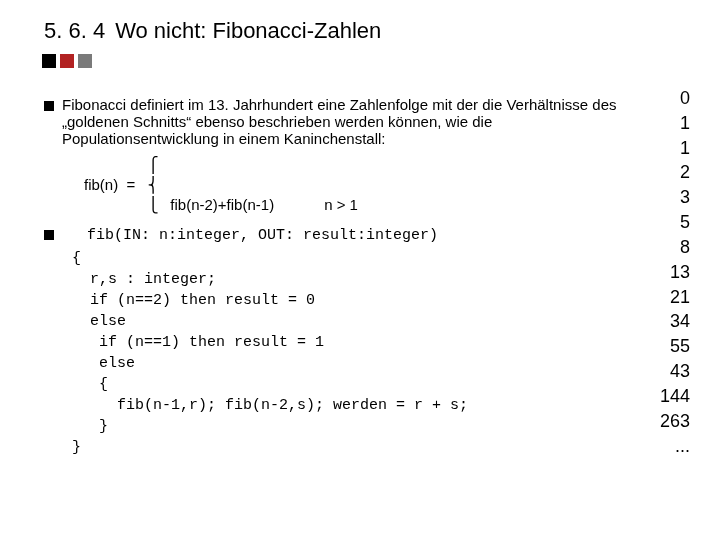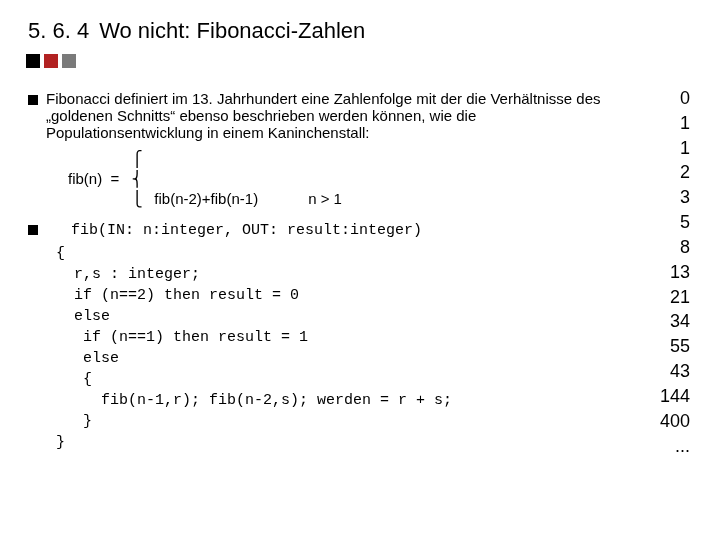--- a/index.html
+++ b/index.html
@@ -8,21 +8,21 @@
     padding: 0;
     width: 720px;
     height: 540px;
     font-family: Arial, Helvetica, sans-serif;
     background: #fff;
     color: #000;
     position: relative;
     overflow: hidden;
   }
   .slide {
-    padding: 18px 30px 10px 28px;
+    padding: 18px 30px 10px 44px;
   }
   .title-row {
     display: flex;
     align-items: baseline;
     gap: 10px;
     margin-bottom: 10px;
   }
   .secnum {
     font-size: 22px;
     font-weight: normal;
@@ -39,21 +39,21 @@
   .sq {
     width: 14px;
     height: 14px;
   }
   .sq.black { background: #000; }
   .sq.dark  { background: #b22222; }
   .sq.gray  { background: #7a7a7a; }
   .content {
     display: flex;
     gap: 12px;
-    align-items: center;
+    align-items: flex-end;
   }
   .left {
     flex: 1 1 auto;
     font-size: 15px;
   }
   .bullet {
     display: flex;
     gap: 8px;
     margin-bottom: 8px;
   }
@@ -149,17 +149,17 @@
       <div>2</div>
       <div>3</div>
       <div>5</div>
       <div>8</div>
       <div>13</div>
       <div>21</div>
       <div>34</div>
       <div>55</div>
       <div>43</div>
       <div>144</div>
-      <div>400</div>
+      <div>263</div>
       <div>...</div>
     </div>
   </div>
 </div>
 
 </body></html>

